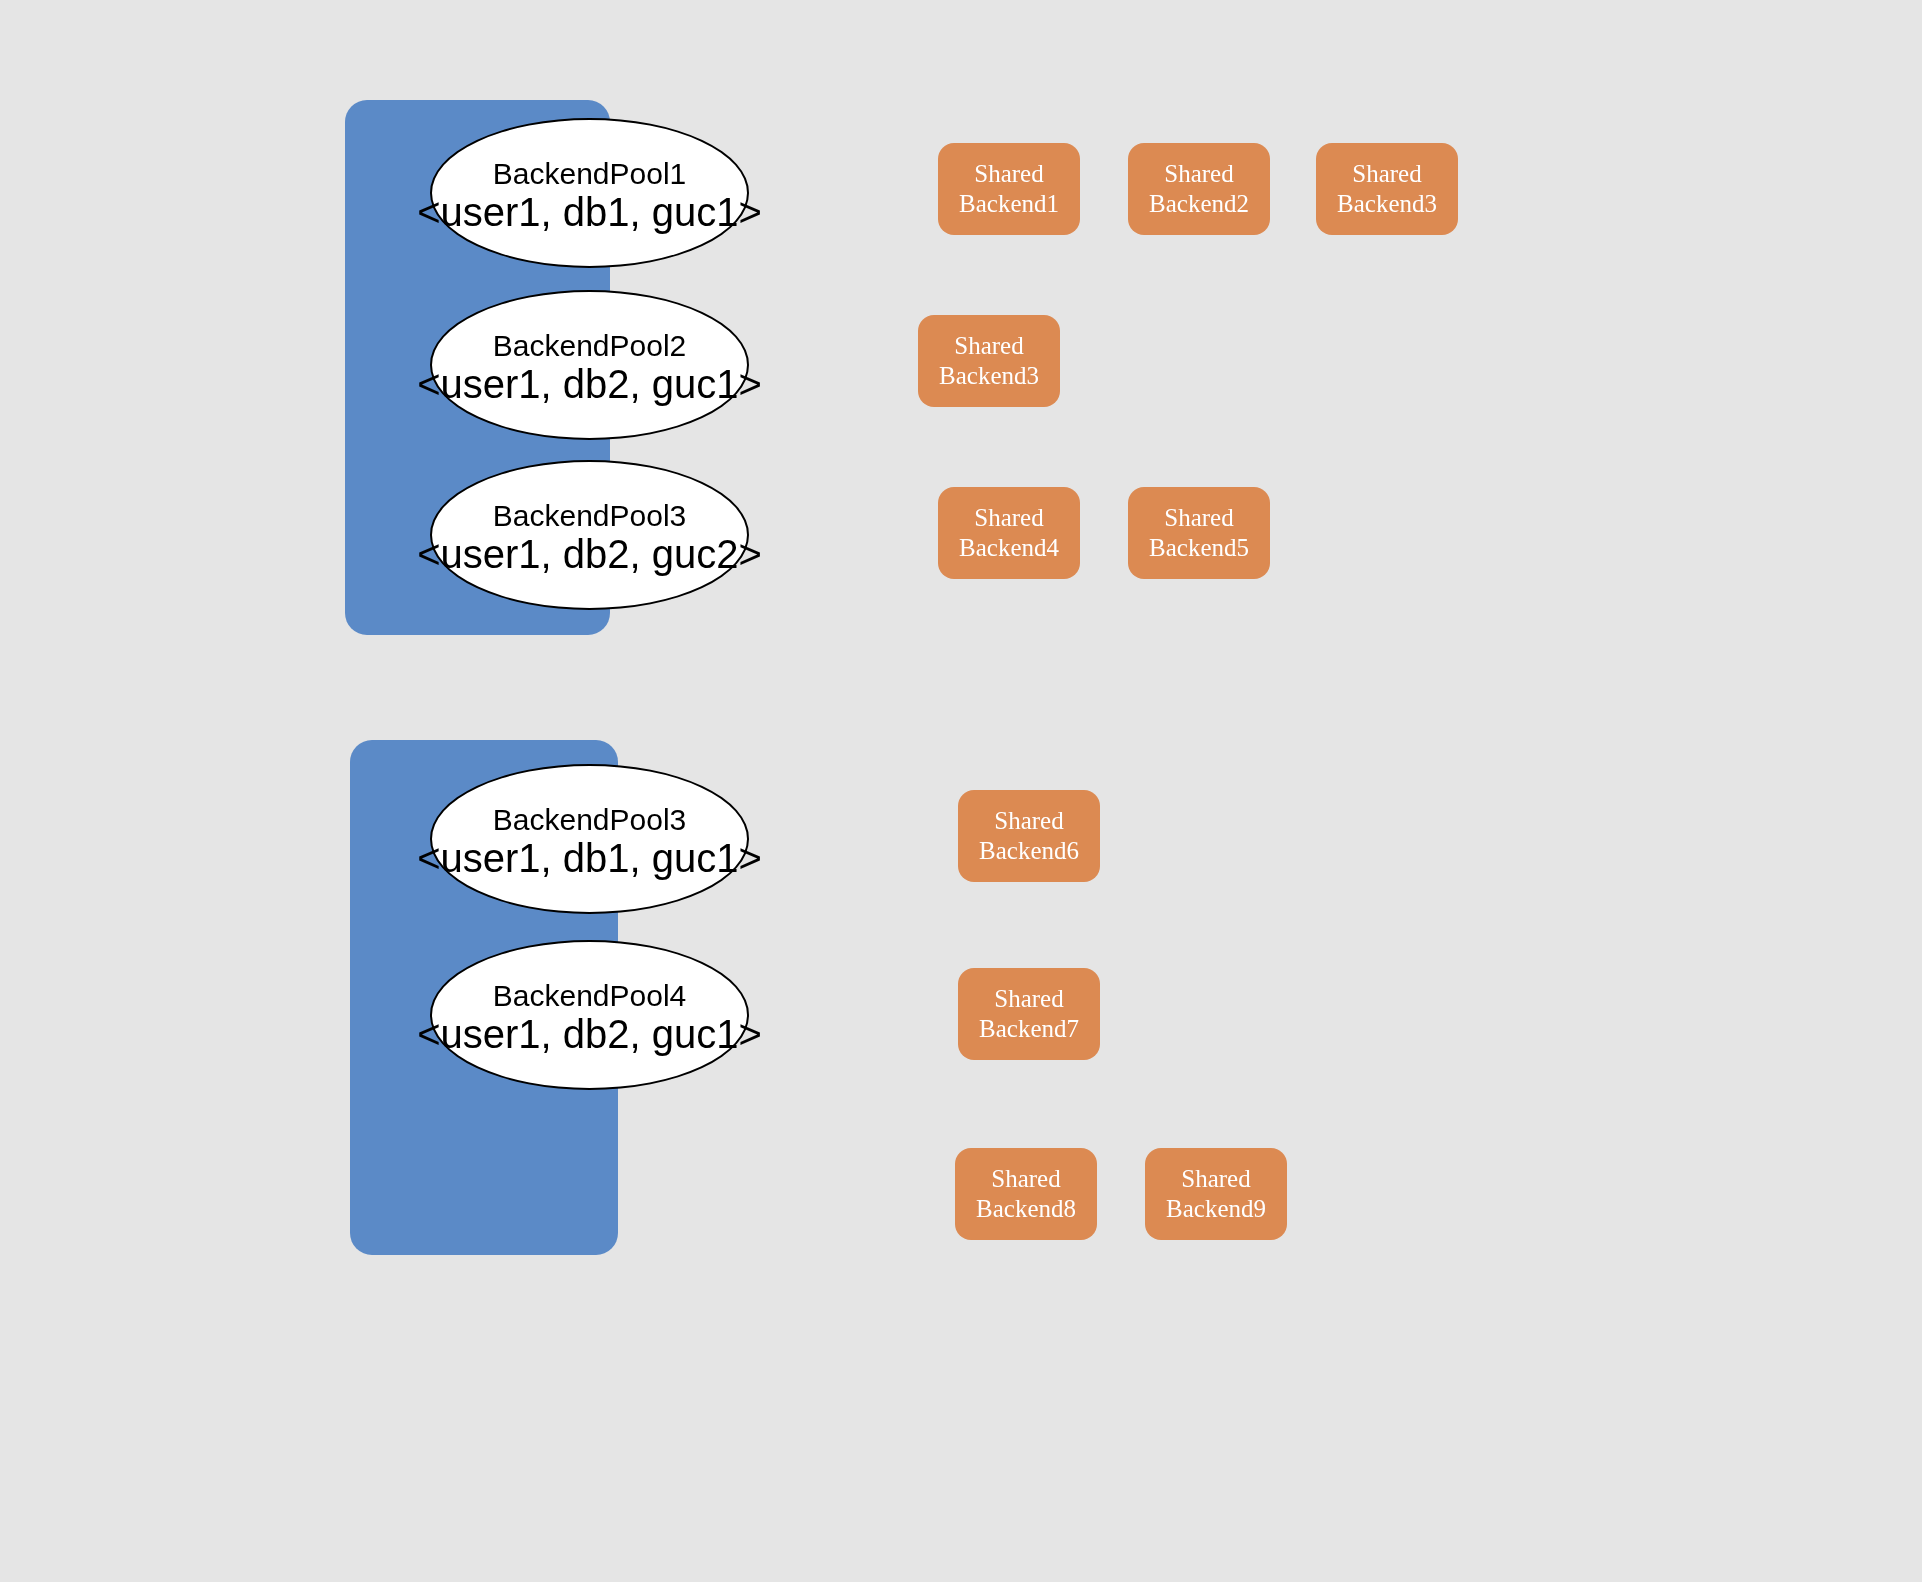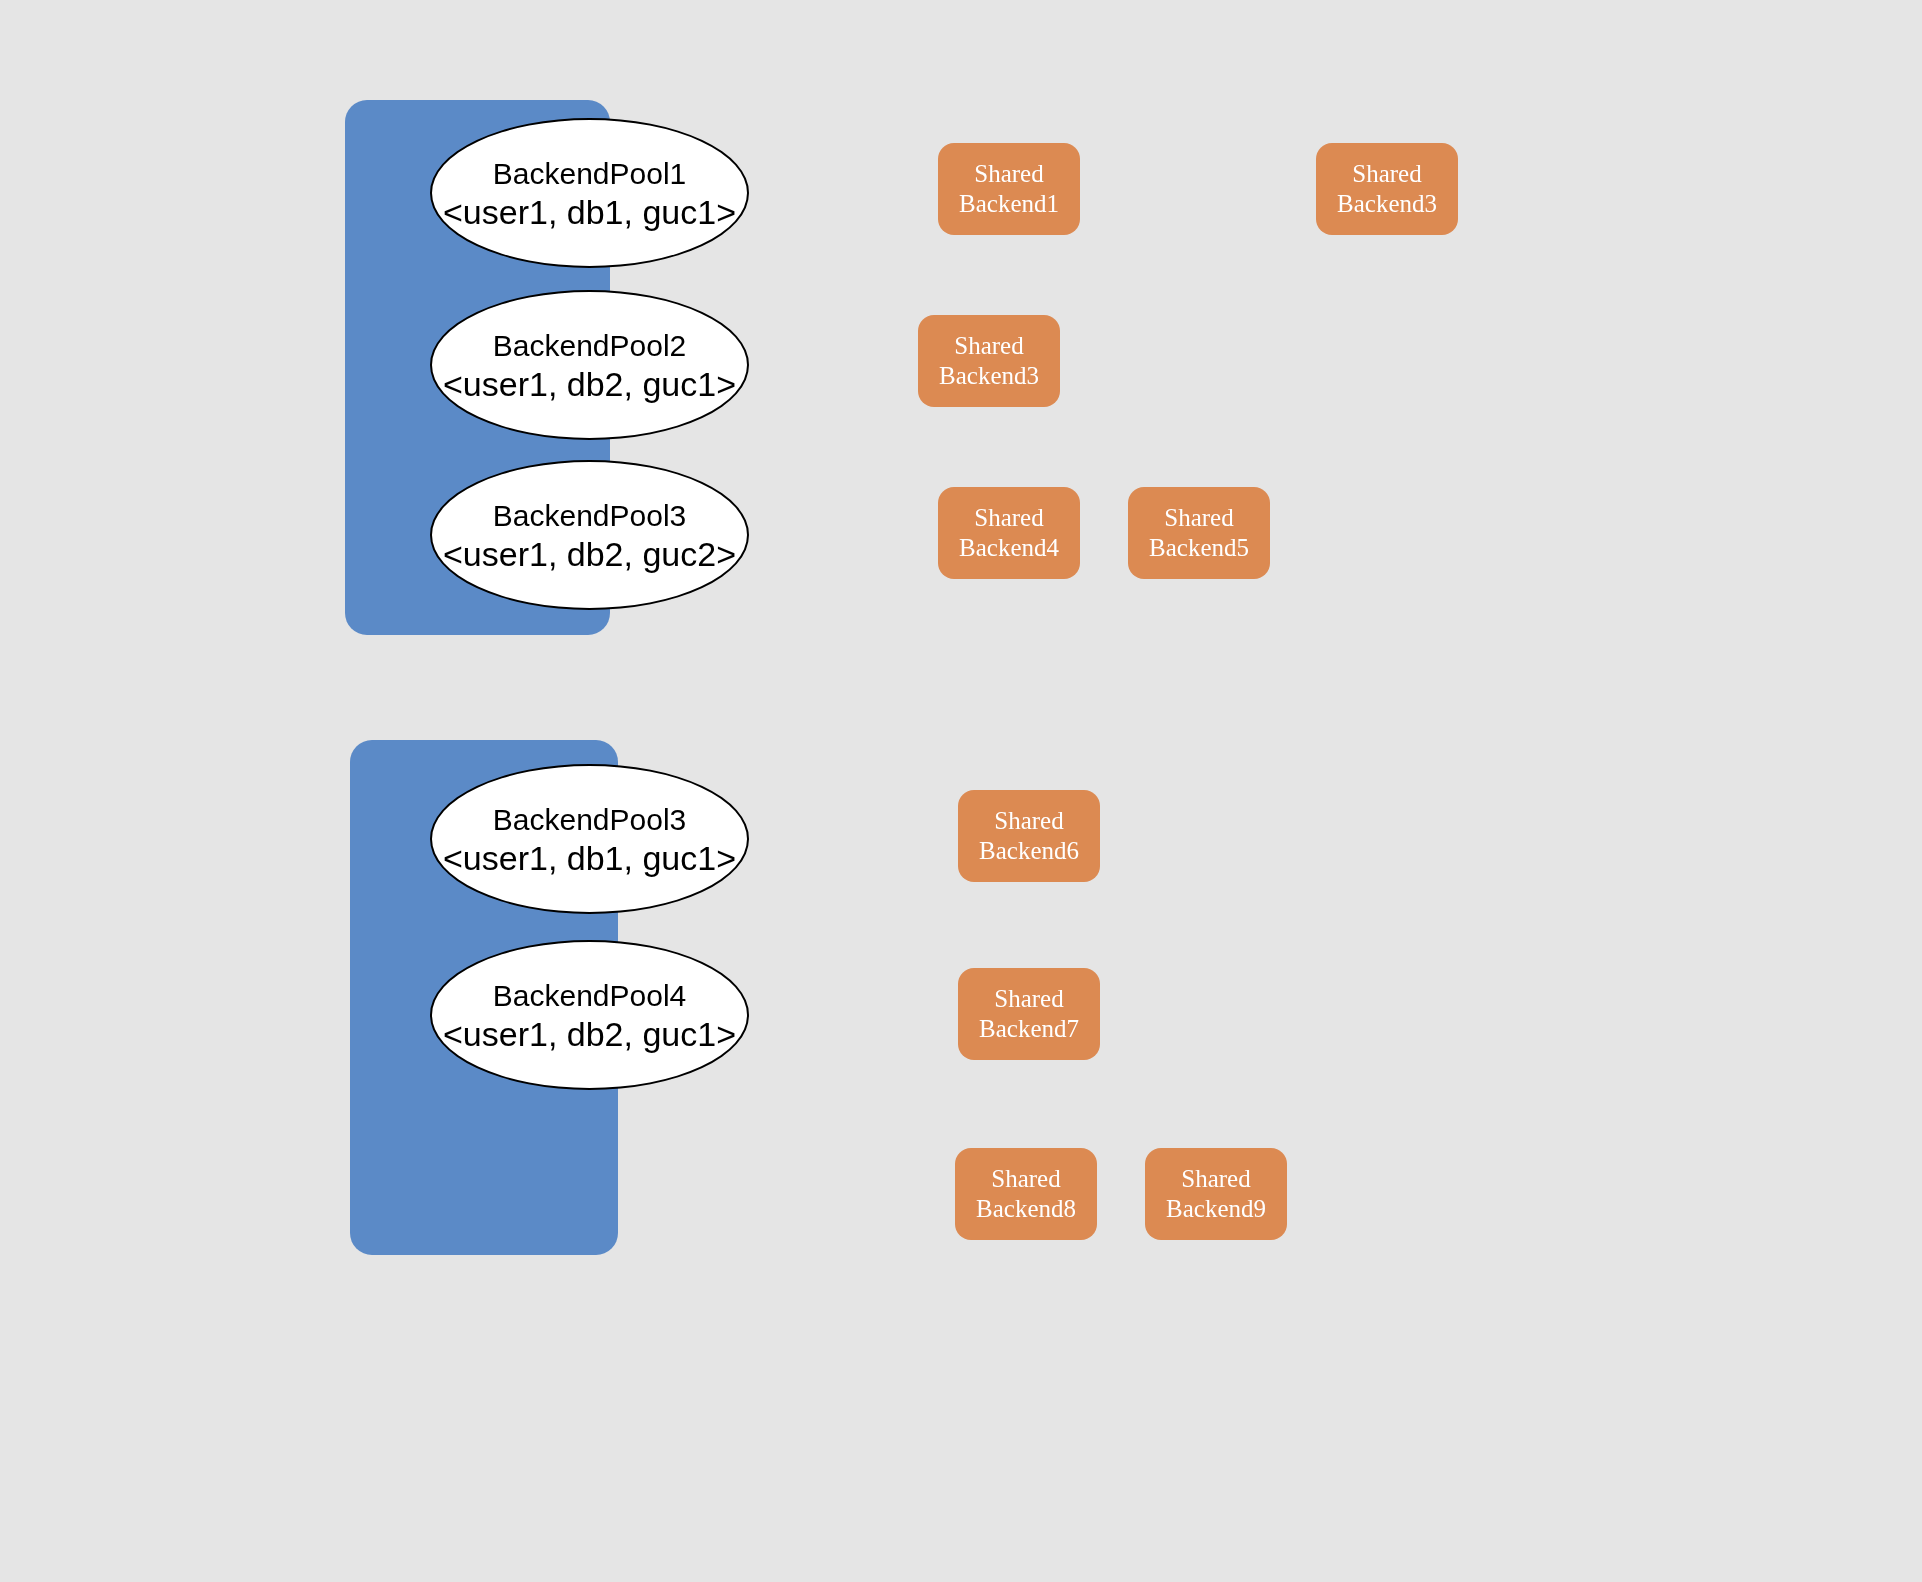--- a/index.html
+++ b/index.html
@@ -35,21 +35,21 @@
     text-align: center;
     color: #000000;
     z-index: 2;
   }
   .ellipse-name {
     font-size: 30px;
     line-height: 38px;
     white-space: nowrap;
   }
   .ellipse-params {
-    font-size: 34px;
+    font-size: 40px;
     line-height: 38px;
     white-space: nowrap;
   }
   .backend {
     position: absolute;
     width: 142px;
     height: 92px;
     background: #DC8A52;
     border-radius: 16px;
     display: flex;
@@ -82,20 +82,21 @@
     <div class="ellipse-name">BackendPool2</div>
     <div class="ellipse-params">&lt;user1, db2, guc1&gt;</div>
   </div>
 
   <div class="ellipse" style="left:430px; top:460px;">
     <div class="ellipse-name">BackendPool3</div>
     <div class="ellipse-params">&lt;user1, db2, guc2&gt;</div>
   </div>
 
   <div class="backend" style="left:938px; top:143px;">Shared Backend1</div>
+  <div class="backend" style="left:1128px; top:143px;">Shared Backend2</div>
   <div class="backend" style="left:1316px; top:143px;">Shared Backend3</div>
 
   <div class="backend" style="left:918px; top:315px;">Shared Backend3</div>
 
   <div class="backend" style="left:938px; top:487px;">Shared Backend4</div>
   <div class="backend" style="left:1128px; top:487px;">Shared Backend5</div>
 
   <div class="pool-rect" style="left:350px; top:740px; width:268px; height:515px;"></div>
 
   <div class="ellipse" style="left:430px; top:764px;">

